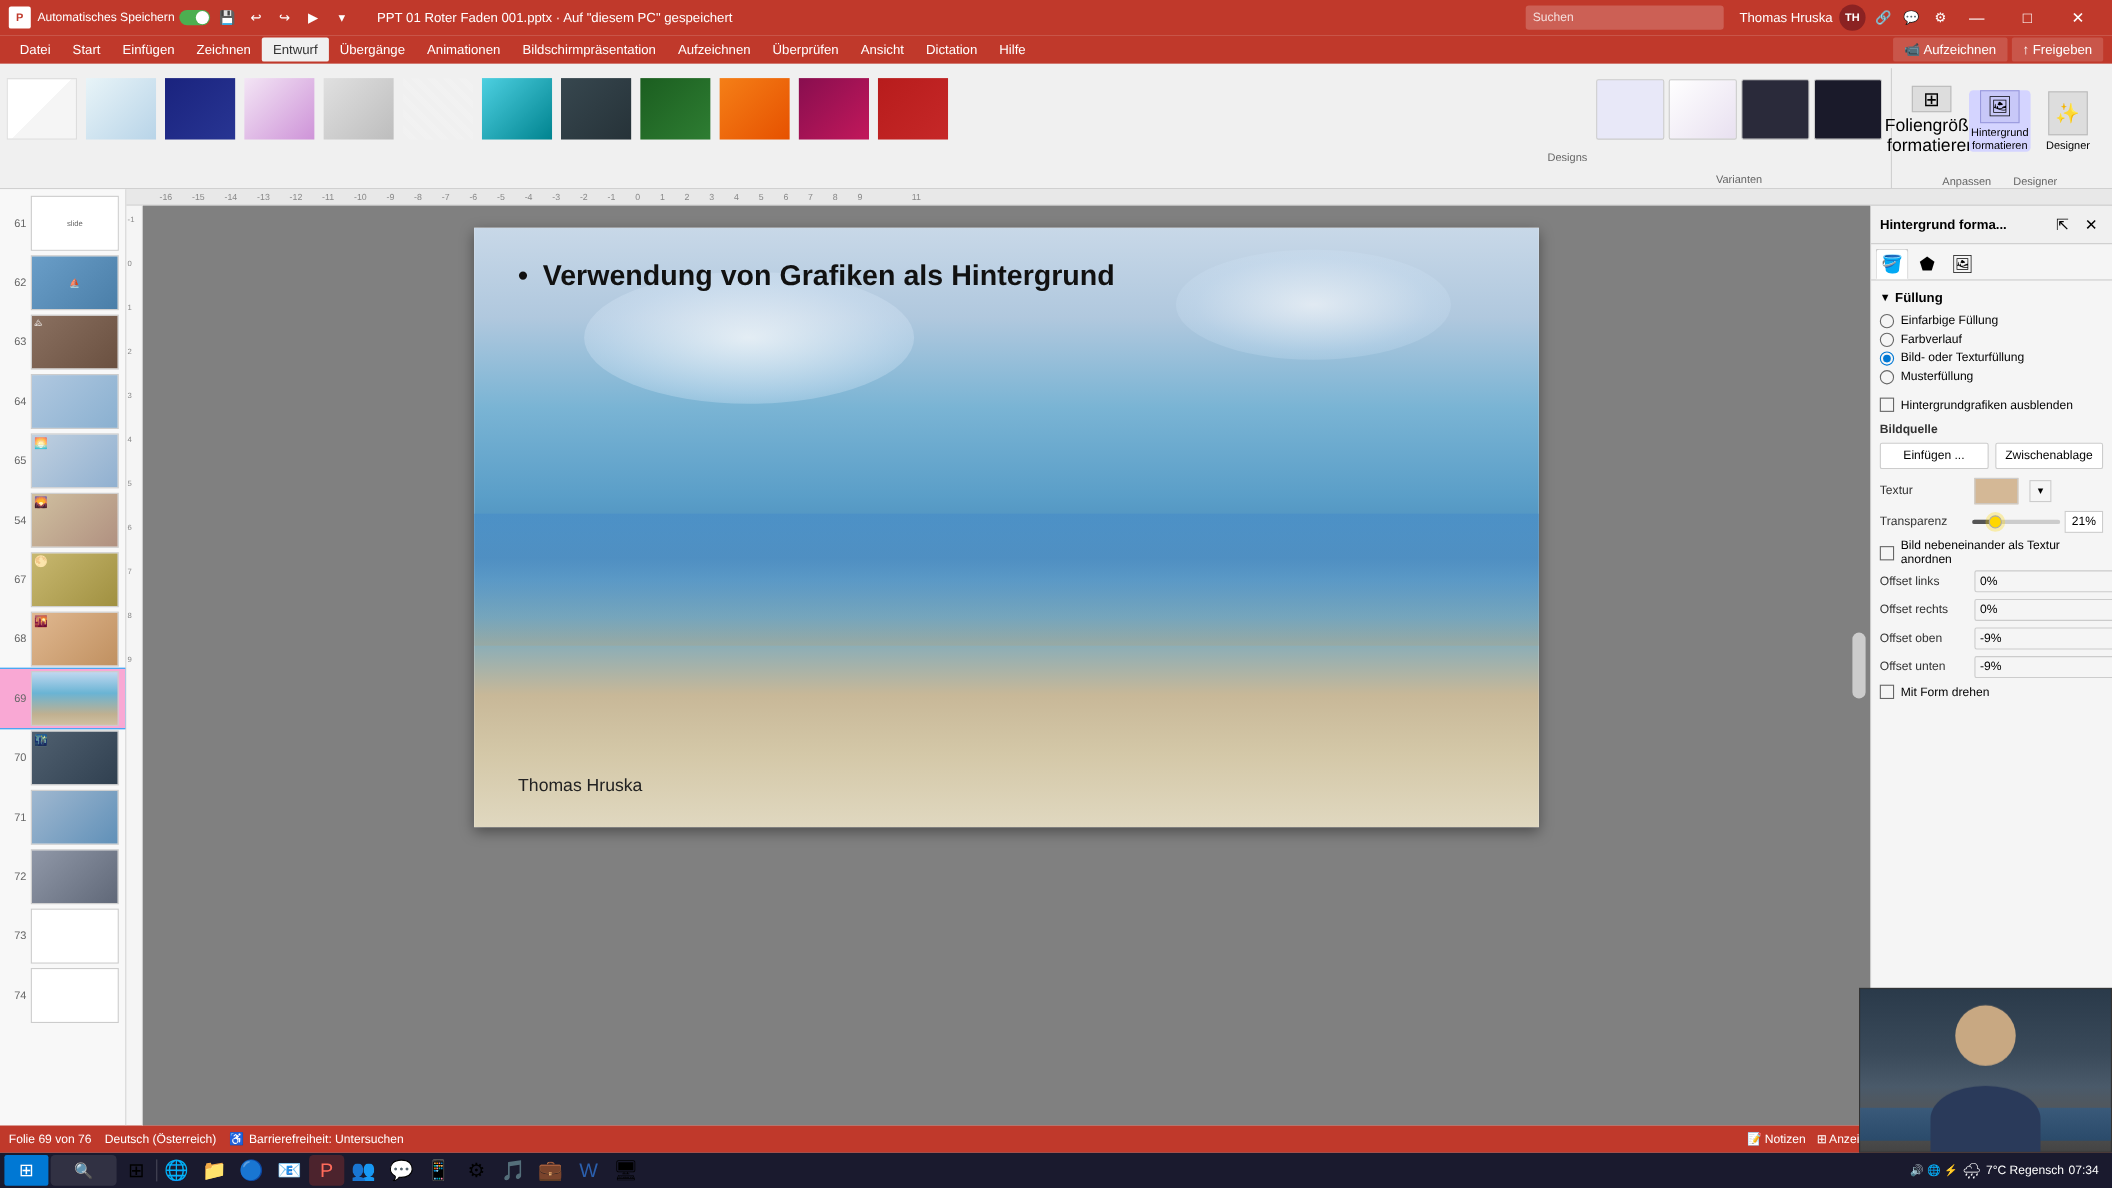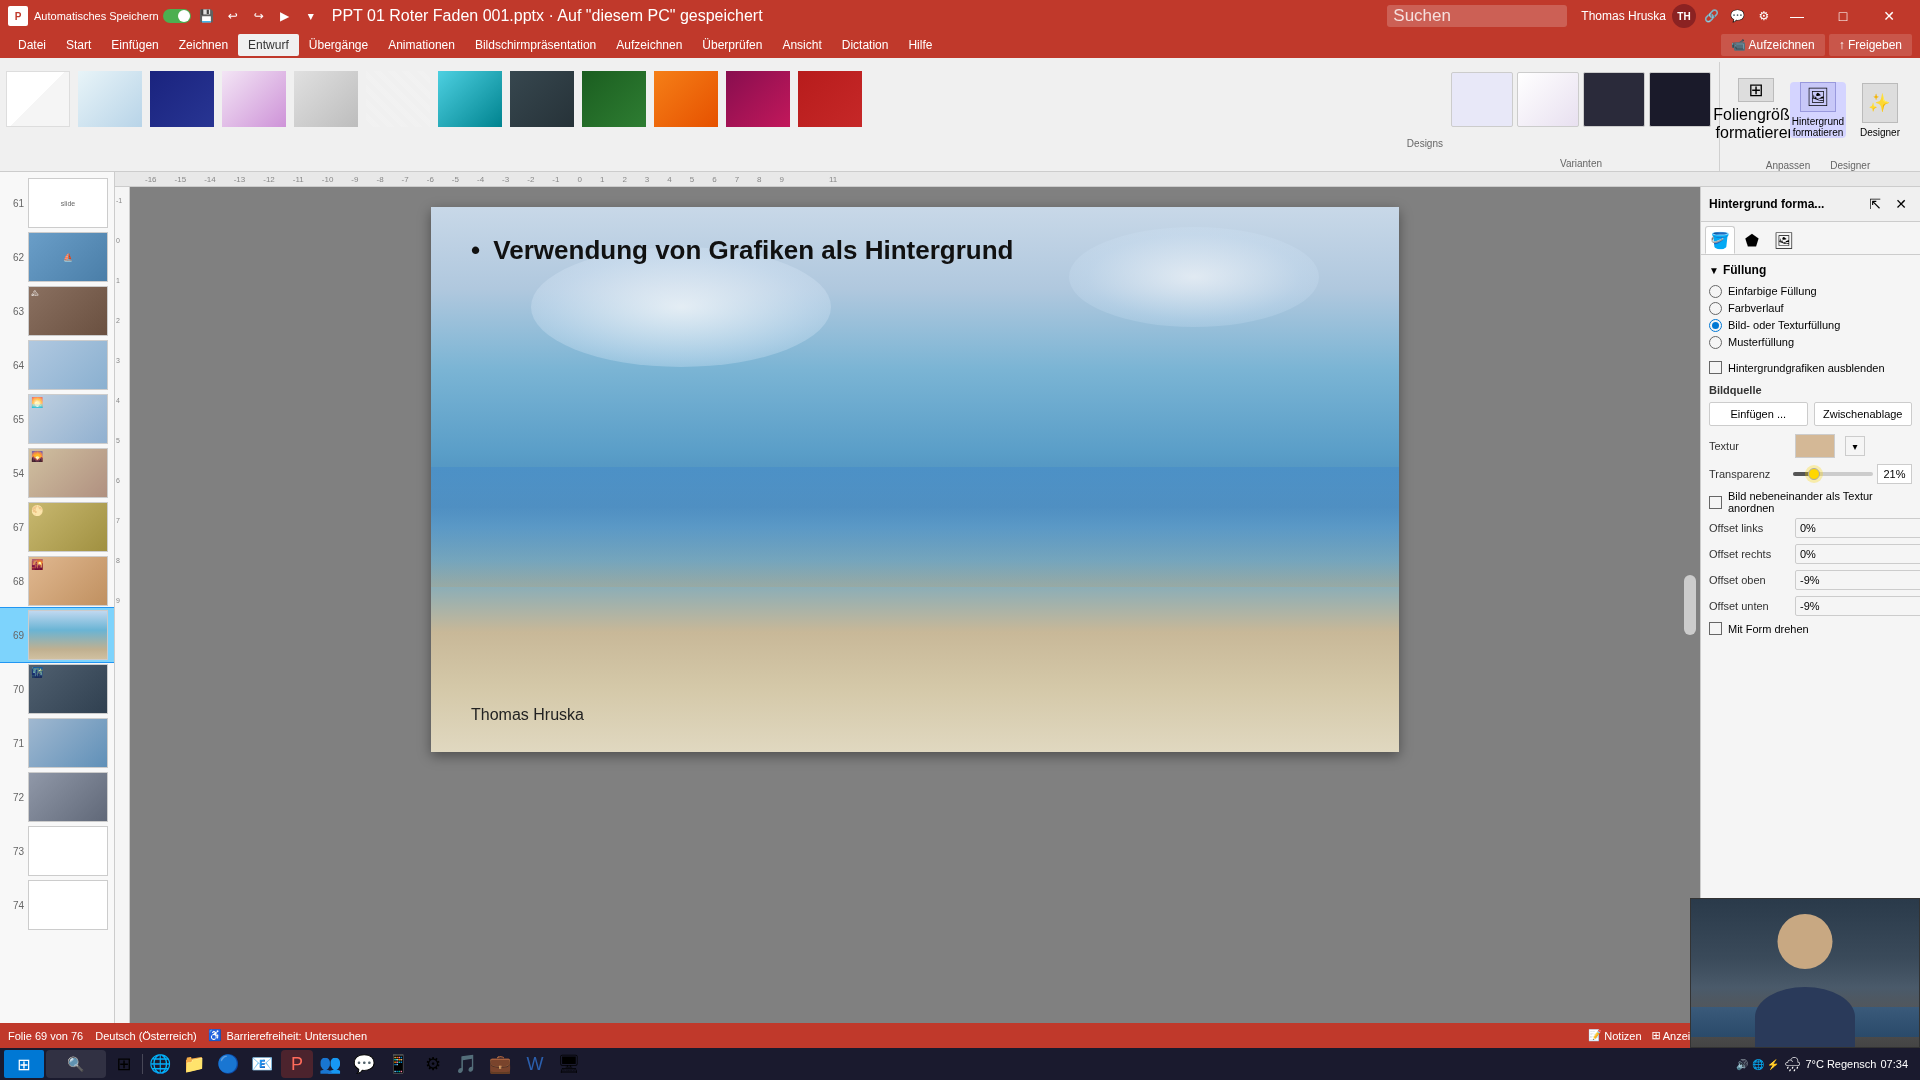--- a/index.html
+++ b/index.html
@@ -113,21 +113,21 @@
       overflow-x: hidden;
       padding: 4px 0;
     }
     .slide-thumb-row {
       display: flex;
       align-items: center;
       padding: 2px 4px;
       cursor: pointer;
       gap: 4px;
     }
-    .slide-thumb-row.active { background: #7dd3fc; outline: 1px solid #2196F3; }
+    .slide-thumb-row.active { background: #f9a8d4; outline: 1px solid #2196F3; }
     .slide-number { width: 20px; font-size: 10px; color: #666; text-align: right; flex-shrink: 0; }
     .slide-thumb {
       width: 80px;
       height: 50px;
       background: white;
       border: 1px solid #ccc;
       flex-shrink: 0;
       overflow: hidden;
       position: relative;
     }
@@ -368,29 +368,29 @@
     <div class="title-autosave">
       <span>Automatisches Speichern</span>
       <div class="toggle-switch"></div>
     </div>
 
     <div class="title-btn">💾</div>
     <div class="title-btn">↩</div>
     <div class="title-btn">↪</div>
     <div class="title-btn">▶</div>
     <div class="title-btn">▾</div>
-    <span style="margin-left: 5px; font-size:16px;">
+    <span style="margin-left: 16px; font-size:12px;">
       <span>PPT 01 Roter Faden 001.pptx</span>
       <span> · </span>
       <span>Auf "diesem PC" gespeichert</span>
     </span>
   </div>
   <div class="user-info">
     <div style="position:relative; width:180px; height:22px; background:rgba(255,255,255,0.2); border-radius:3px; display:flex; align-items:center; padding:0 6px;">
-      <span style="color:rgba(255,255,255,0.8); font-size:17px;">Suchen</span>
+      <span style="color:rgba(255,255,255,0.8); font-size:11px;">Suchen</span>
     </div>
     <span style="font-size:12px; margin-left:8px;">Thomas Hruska</span>
     <div class="user-avatar">
       <span>TH</span>
     </div>
     <div class="title-btn">🔗</div>
     <div class="title-btn">💬</div>
     <div class="title-btn">⚙</div>
   </div>
   <div class="window-controls">

